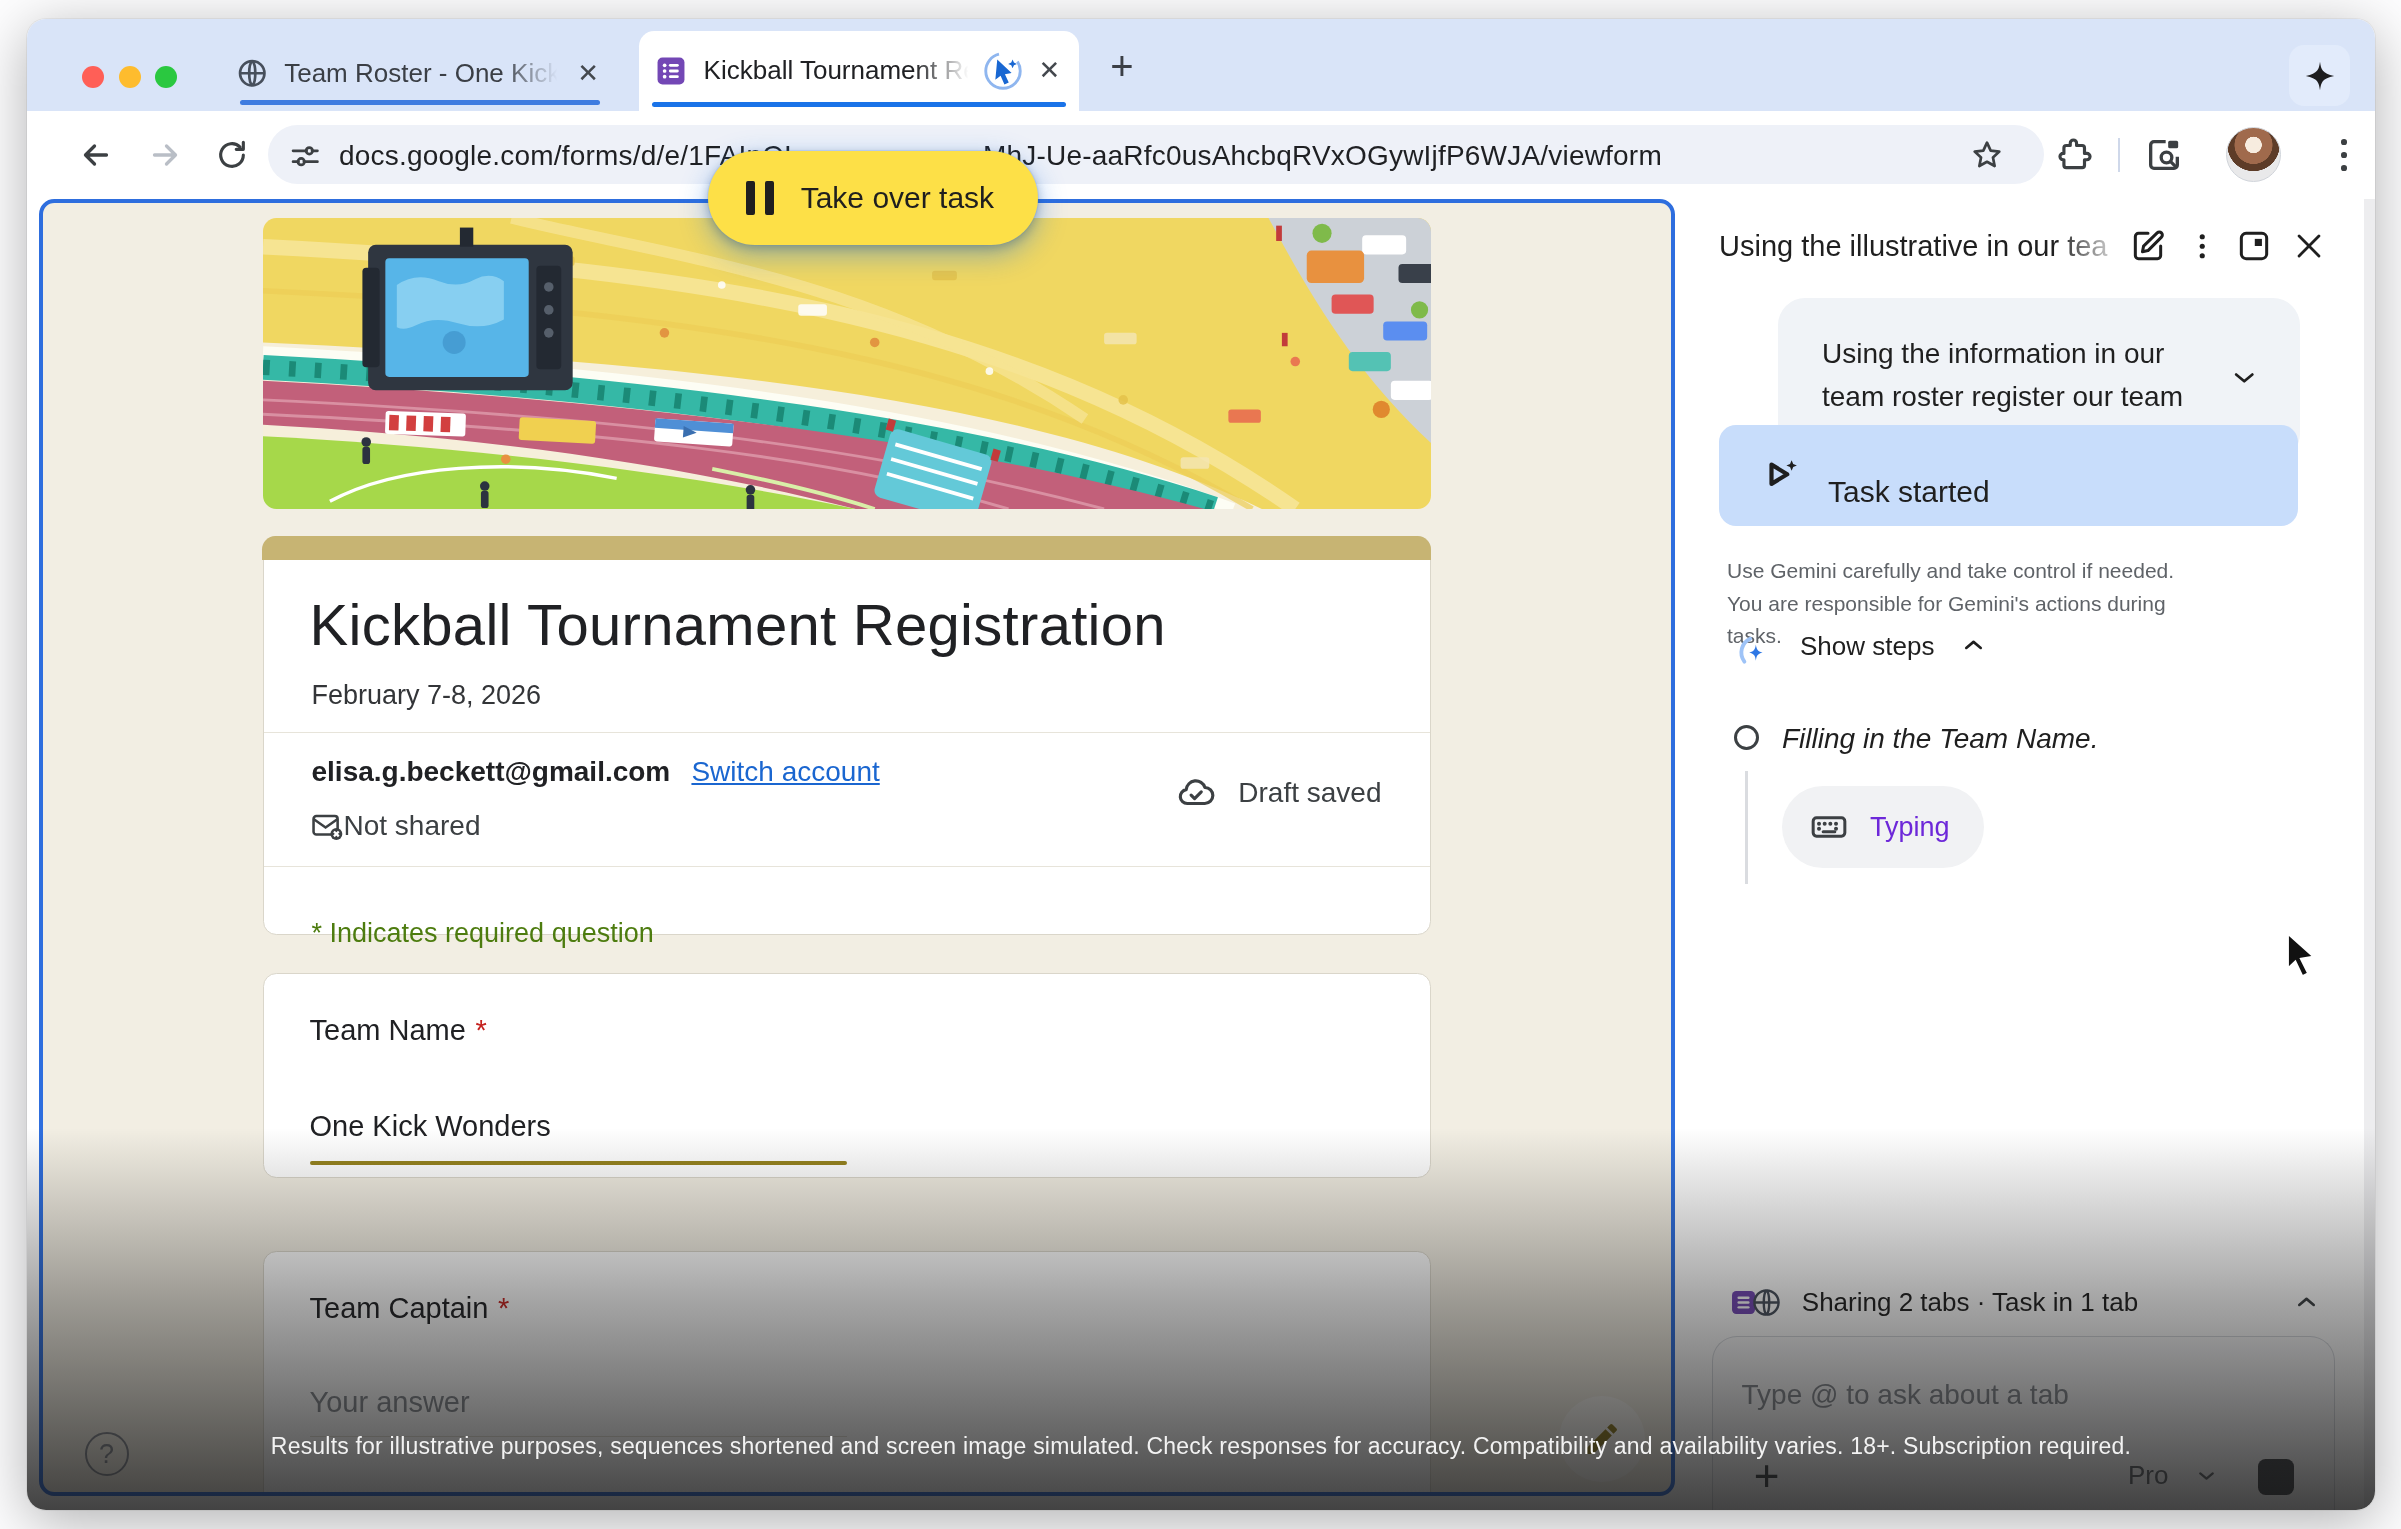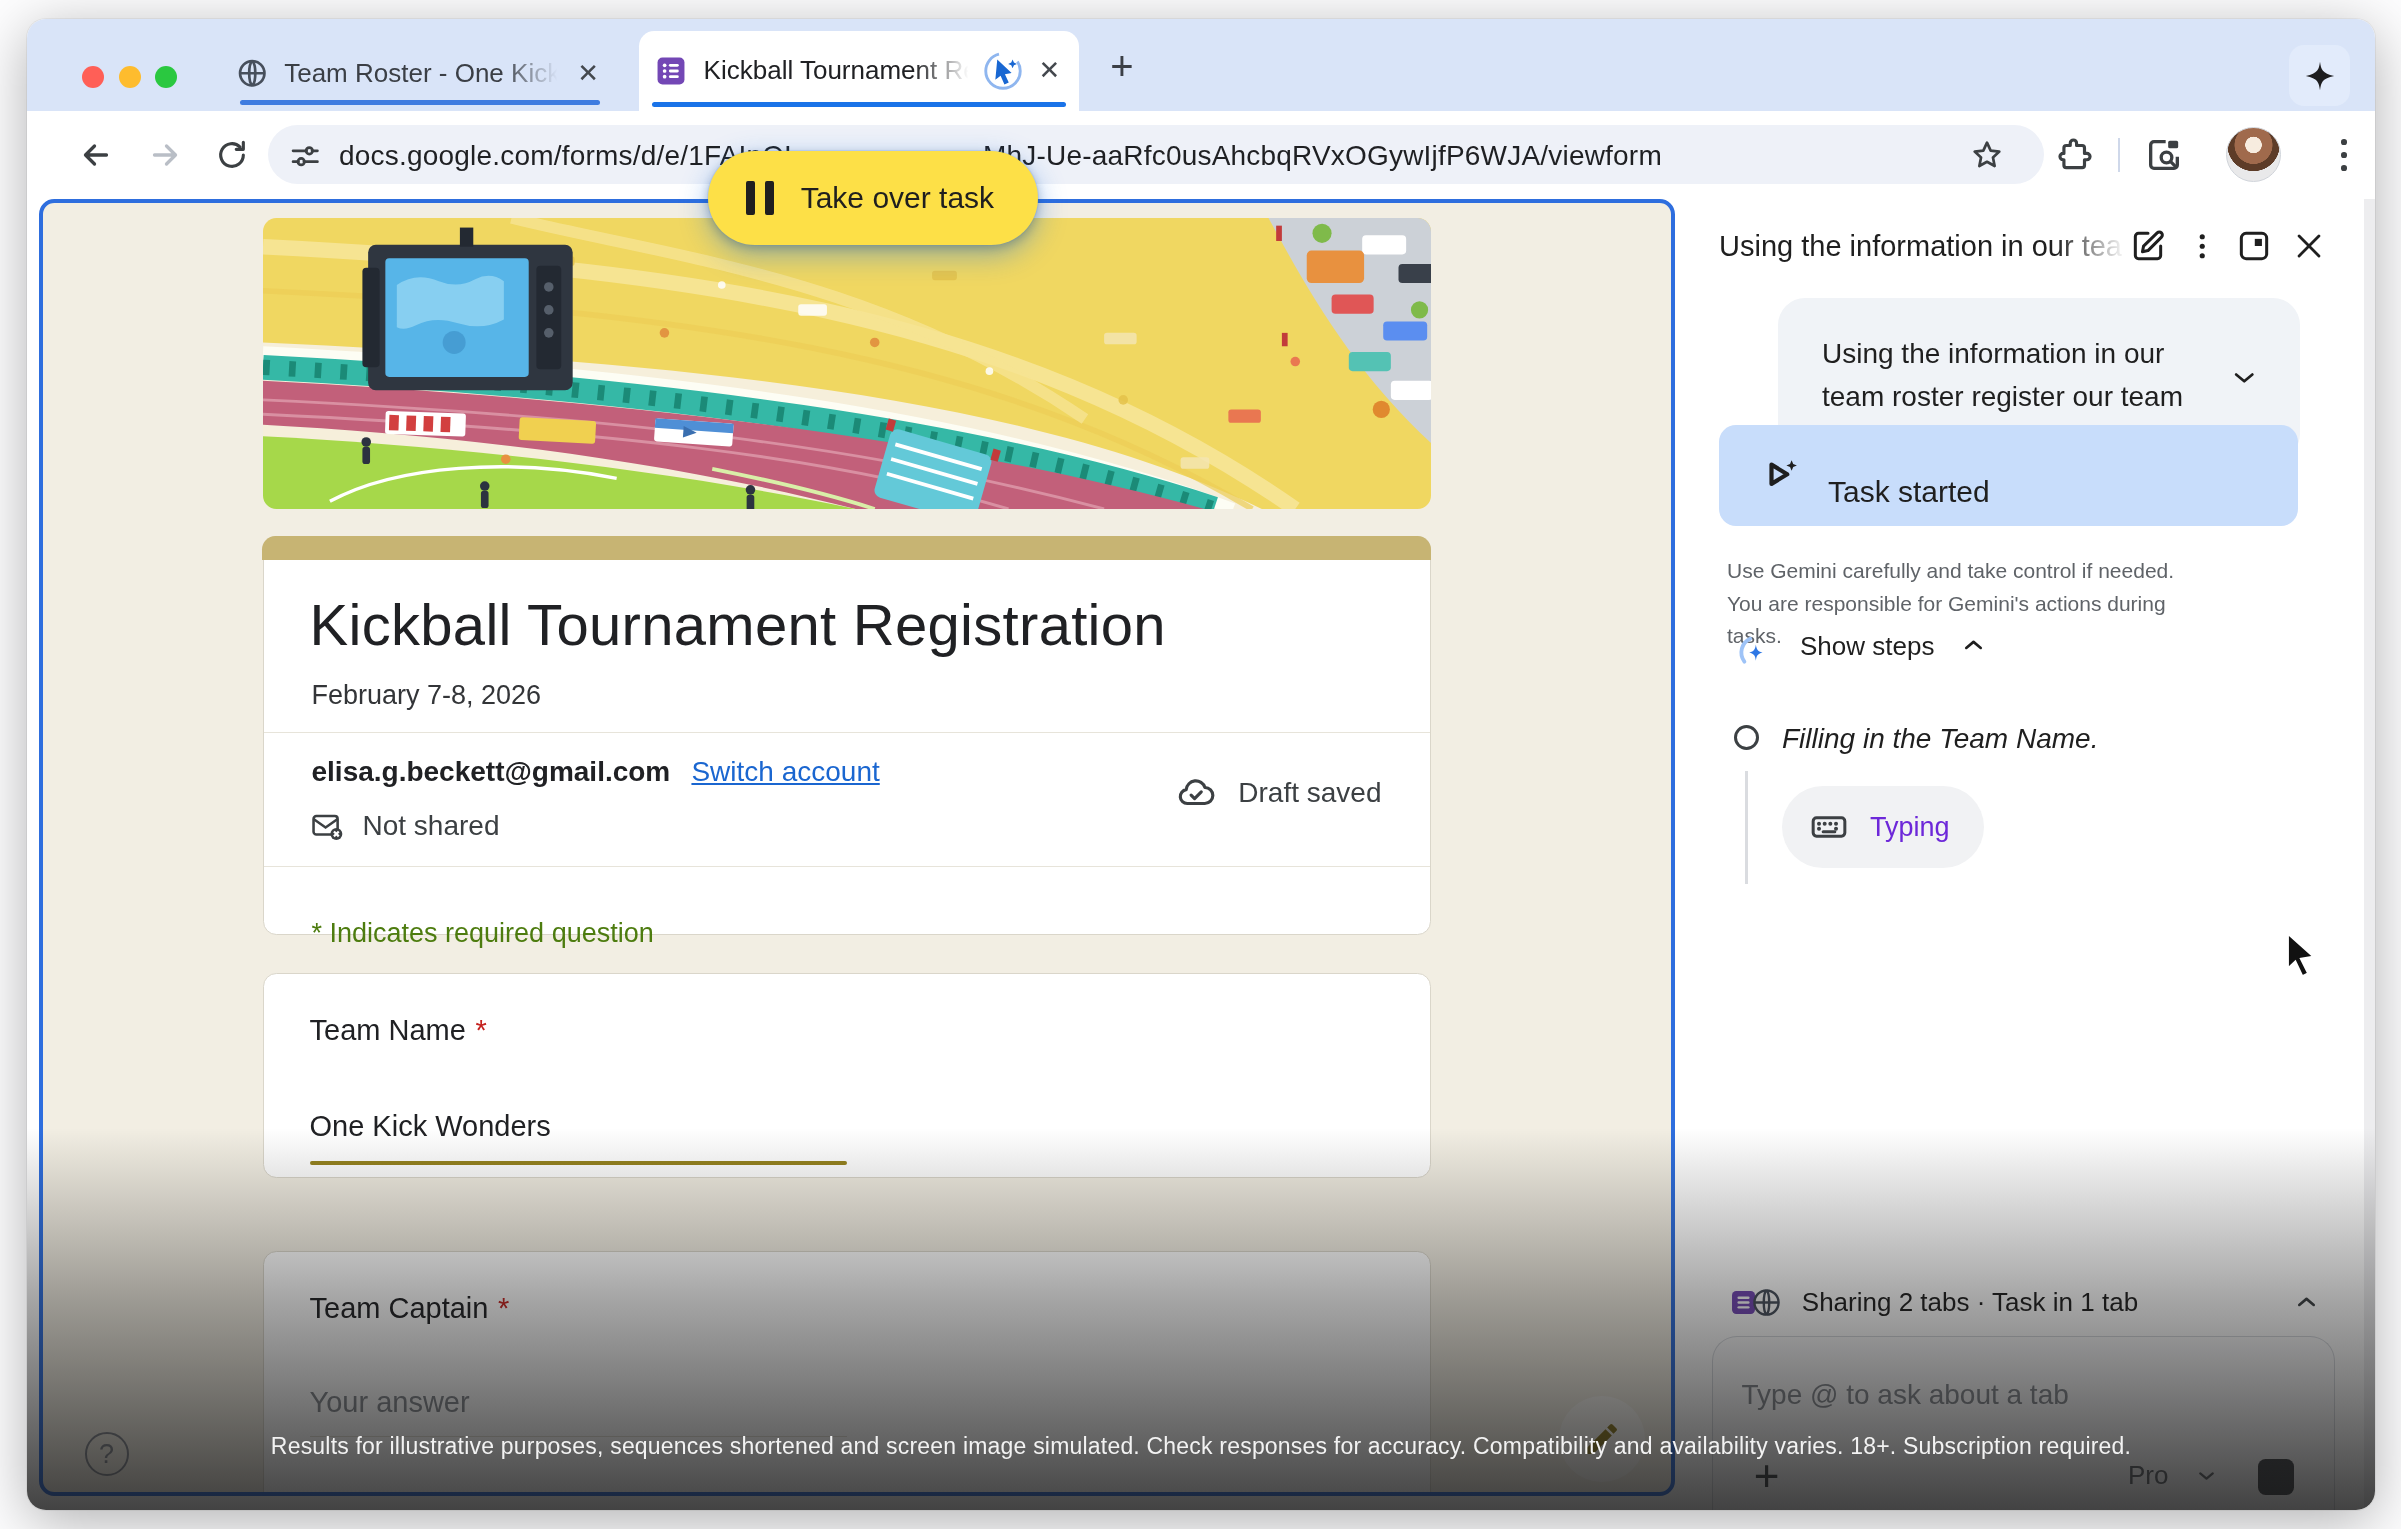--- a/index.html
+++ b/index.html
@@ -76,21 +76,21 @@
   .card { position:absolute; left:220px; width:1168px; background:#fff; border:1.4px solid #dad6ca; border-radius:13.4px; }
   .header-card { position:absolute; left:220px; top:15.3px; width:1168px; height:291px; border-radius:13.4px; overflow:hidden; }
   .title-card { top:333px; height:399px; }
   .gold-band { position:absolute; left:-1.4px; top:-1.4px; right:-1.4px; height:24px; background:#c7b473; border-radius:13.4px 13.4px 0 0; }
   .form-title { position:absolute; left:46px; top:54px; font-size:58px; font-weight:500; letter-spacing:0.3px; color:#202124; }
   .form-date { position:absolute; left:48px; top:143px; font-size:27px; color:#333538; }
   .hdiv { position:absolute; left:0; right:0; height:1.4px; background:#e7e4da; }
   .email-row { position:absolute; left:48px; top:219px; font-size:28px; }
   .email-addr { font-weight:700; color:#202124; }
   .switch-link { color:#1a66d0; text-decoration:underline; margin-left:13.4px; }
-  .notshared-row { position:absolute; left:46px; top:272px; display:flex; align-items:center; gap:19px; font-size:28px; color:#3c4043; }
+  .notshared-row { position:absolute; left:46px; top:272px; display:flex; align-items:center; font-size:28px; color:#3c4043; }
   .draft-row { position:absolute; right:48px; top:235px; display:flex; align-items:center; gap:21px; font-size:28px; color:#3c4043; }
   .req-note { position:absolute; left:48px; top:350px; font-size:27px; color:#4d7c0f;margin-top:31px; }
 
   .q-card-1 { top:770px; height:205px; }
   .q-card-2 { top:1048px; height:401px; }
   .q-label { position:absolute; left:46px; top:40px; font-size:29px; color:#202124; }
   .req-star { color:#c5221f; margin-left:9.6px; }
   .q-value { position:absolute; left:46px; top:136px; font-size:29px; color:#202124; }
   .q-underline { position:absolute; left:46px; top:187px; width:537px; height:3.8px; background:#96831f; border-radius:1.9px; }
   .q-placeholder { position:absolute; left:46px; top:134px; font-size:29px; color:#83878d; }
@@ -418,21 +418,21 @@
 
     <div class="fab-edit">
       <svg width="40" height="40" viewBox="0 0 24 24">
         <path d="M3 17.2V21h3.8L17.9 9.9l-3.8-3.8L3 17.2zM20.7 7.1a1 1 0 0 0 0-1.4l-2.4-2.4a1 1 0 0 0-1.4 0l-1.8 1.8 3.8 3.8 1.8-1.8z" fill="#8a771d"></path>
       </svg>
     </div>
     <div class="help-btn">?</div>
   </div>
 
   <div class="sidepanel">
-    <div class="sp-title">Using the information in our tea</div>
+    <div class="sp-title">Using the illustrative in our tea</div>
 
     <div class="sp-hico" style="left:445px">
       <svg width="38" height="38" viewBox="0 0 24 24" fill="none" stroke="#1f1f1f" stroke-width="1.9" stroke-linecap="round" stroke-linejoin="round">
         <path d="M12 4H6a2 2 0 0 0-2 2v12a2 2 0 0 0 2 2h12a2 2 0 0 0 2-2v-6"></path>
         <path d="M17.8 3.7a1.9 1.9 0 0 1 2.7 2.7L12 14.9 8.5 15.6l.7-3.5z"></path>
       </svg>
     </div>
     <div class="sp-hico" style="left:499px">
       <svg width="32.5" height="32.5" viewBox="0 0 24 24" fill="#1f1f1f">
           <circle cx="12" cy="5" r="1.9"></circle>

